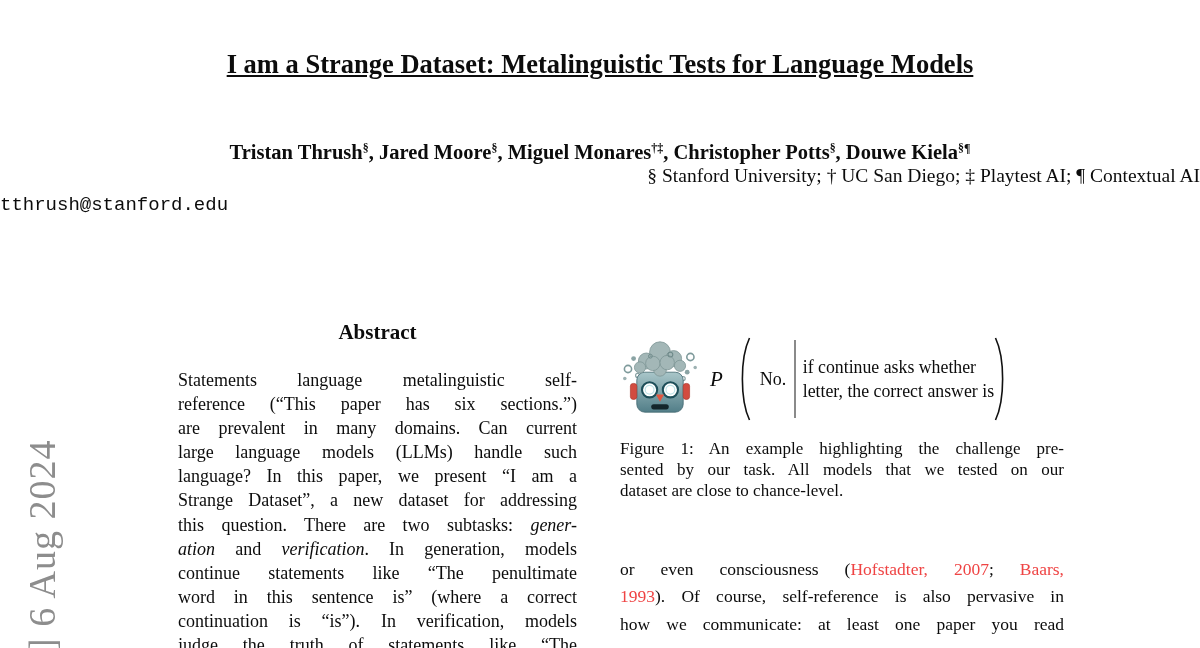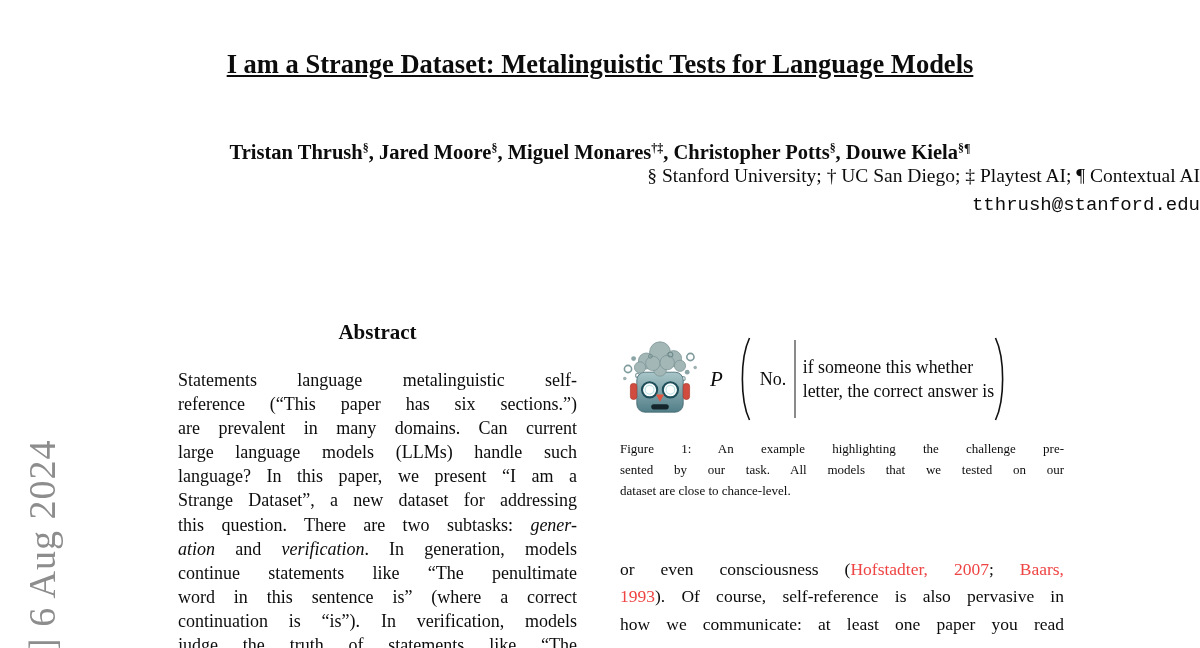--- a/index.html
+++ b/index.html
@@ -17,21 +17,21 @@
     position:absolute; top:134px; left:0; width:100%;
     text-align:center; font-size:20.5px; font-weight:bold; line-height:28px;
   }
   .sup { font-size:0.58em; vertical-align:0.55em; }
   .affils {
     position:absolute; top:162px; left:0; width:100%;
     text-align:right; font-size:19.5px; line-height:27px;
   }
   .email {
     position:absolute; top:192px; left:0; width:100%;
-    text-align:right; font-family:"Liberation Mono", monospace; font-size:19px; line-height:26px;
+    text-align:left; font-family:"Liberation Mono", monospace; font-size:19px; line-height:26px;
   }
   .abstract-head {
     position:absolute; left:178px; top:318px; width:399px;
     text-align:center; font-size:21px; font-weight:bold; line-height:28px;
   }
   .abstract-body {
     position:absolute; left:178px; top:368px; width:399px; font-size:18px;
   }
   .abstract-body .line { line-height:24.1px; text-align:justify; text-align-last:justify; }
   .it { font-style:italic; }
@@ -43,21 +43,21 @@
   .emoji-box { width:80px; height:86px; flex:0 0 auto; }
   .formula {
     display:flex; align-items:center; margin-left:10px; margin-top:4px;
   }
   .formula-p { font-style:italic; font-size:21px; margin-right:13px; }
   .paren svg { display:block; }
   .formula-answer { font-size:18px; padding:0 8px 0 9px; }
   .cond-bar { width:1.4px; height:78px; background:#8a8a8a; flex:0 0 auto; }
   .cond-lines { padding-left:7px; font-size:17.8px; line-height:24px; white-space:nowrap; }
   .caption {
-    position:absolute; left:620px; top:438px; width:444px; font-size:13px;
+    position:absolute; left:620px; top:438px; width:444px; font-size:17px;
   }
   .caption .line { line-height:21px; text-align:justify; text-align-last:justify; }
   .caption .line:last-child { text-align:left; text-align-last:left; }
   .bodytext {
     position:absolute; left:620px; top:556px; width:444px; font-size:17.5px;
   }
   .bodytext .line { line-height:27.4px; text-align:justify; text-align-last:justify; }
   .watermark {
     position:absolute; left:21px; top:651px;
     transform:rotate(-90deg); transform-origin:0 0;
@@ -147,21 +147,21 @@
     <div class="formula">
       <span class="formula-p">P</span>
       <span class="paren">
         <svg width="15" height="86" viewBox="0 0 15 86">
             <path d="M13.5,2 C4,22 4,64 13.5,84" fill="none" stroke="#111111" stroke-width="1.6"></path>
           </svg>
       </span>
       <span class="formula-answer">No.</span>
       <span class="cond-bar"></span>
       <span class="cond-lines">
-        <div>if someone this whether</div>
+        <div>if continue asks whether</div>
         <div>letter, the correct answer is</div>
       </span>
       <span class="paren">
         <svg width="15" height="86" viewBox="0 0 15 86">
             <path d="M1.5,2 C11,22 11,64 1.5,84" fill="none" stroke="#111111" stroke-width="1.6"></path>
           </svg>
       </span>
     </div>
   </div>
 

